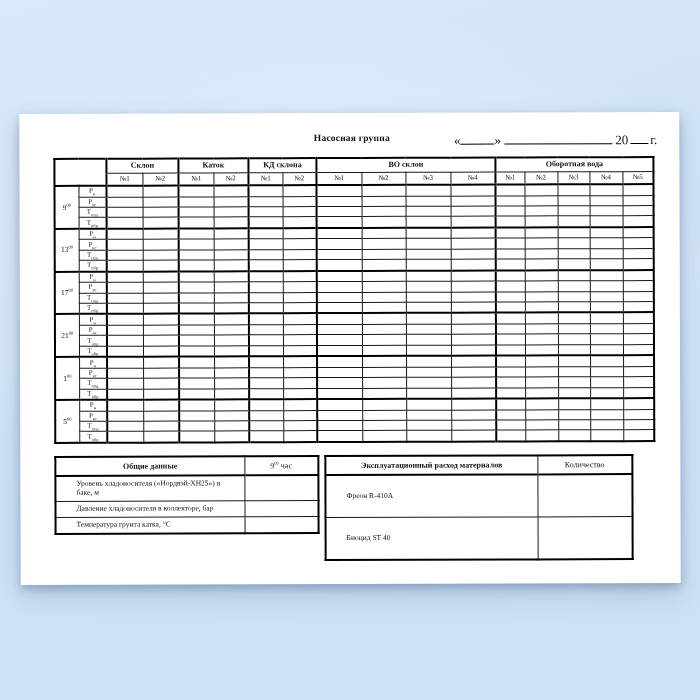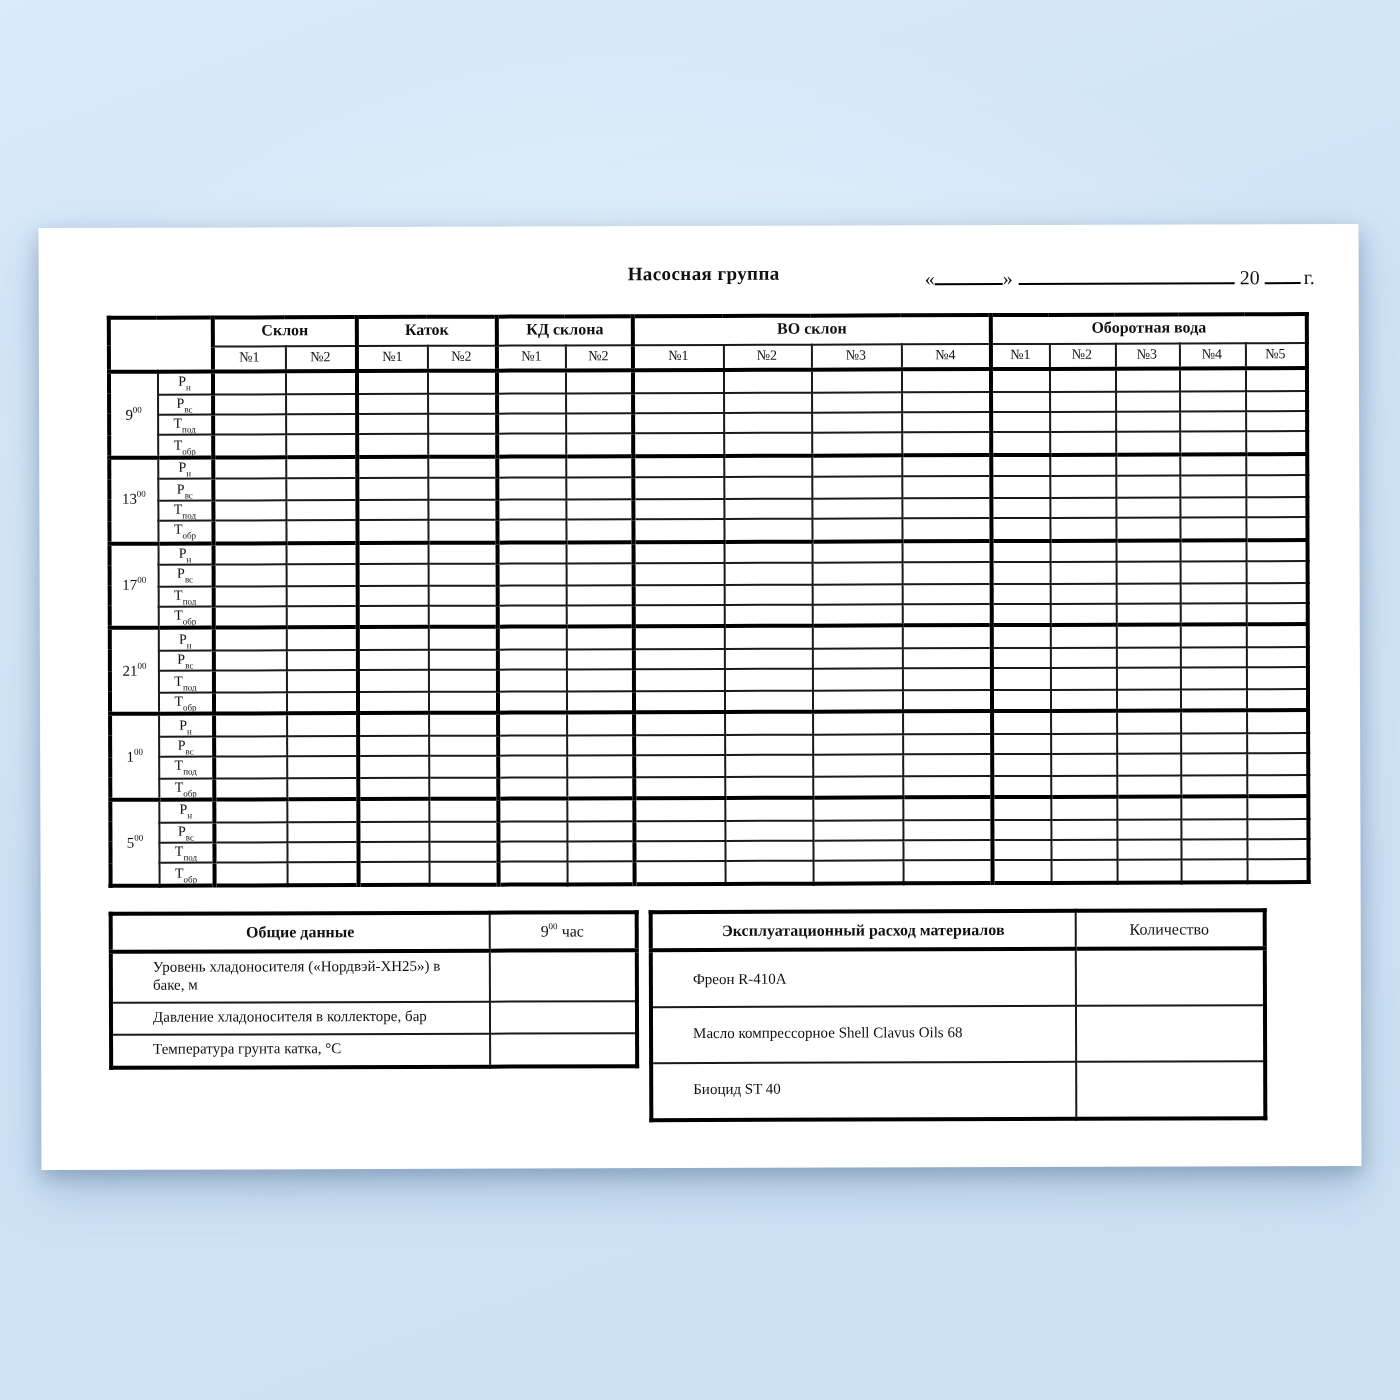--- a/index.html
+++ b/index.html
@@ -17,21 +17,21 @@
     transform:rotate(-0.18deg);
     box-shadow:0 4px 10px rgba(85,115,150,0.45), 0 12px 26px rgba(85,115,150,0.25);
     color:#111;
   }
   
   .doc-title{
     position:absolute;top:20px;left:34px;width:597px;
     text-align:center;font-weight:bold;font-size:9.5px;letter-spacing:.2px;
   }
   .date-line{
-    position:absolute;top:20px;right:22px;font-size:10px;white-space:nowrap;
+    position:absolute;top:20px;right:22px;font-size:13px;white-space:nowrap;
   }
   .blank{display:inline-block;border-bottom:1px solid #000;height:9px;vertical-align:baseline;}
   .blank.w1{width:34px;}
   .blank.w2{width:108px;margin-left:3px;}
   .blank.w3{width:18px;margin:0 2px;}
   
   table{border-collapse:collapse;table-layout:fixed;}
   .main-table{
     position:absolute;left:34px;top:44px;height:286px;
     border:2px solid #000;
@@ -600,23 +600,19 @@
         <th>Эксплуатационный расход материалов</th>
         <th class="plain">Количество</th>
       </tr>
     </thead>
     <tbody>
       <tr>
           <td>Фреон R-410A</td>
           <td></td>
         </tr>
       <tr>
-          <td>Масло компрессорное Shell Clavus Oils 68</td>
-          <td></td>
-        </tr>
-      <tr>
           <td>Биоцид ST 40</td>
           <td></td>
         </tr>
     </tbody>
   </table>
 
 </div>
 
 </body></html>

